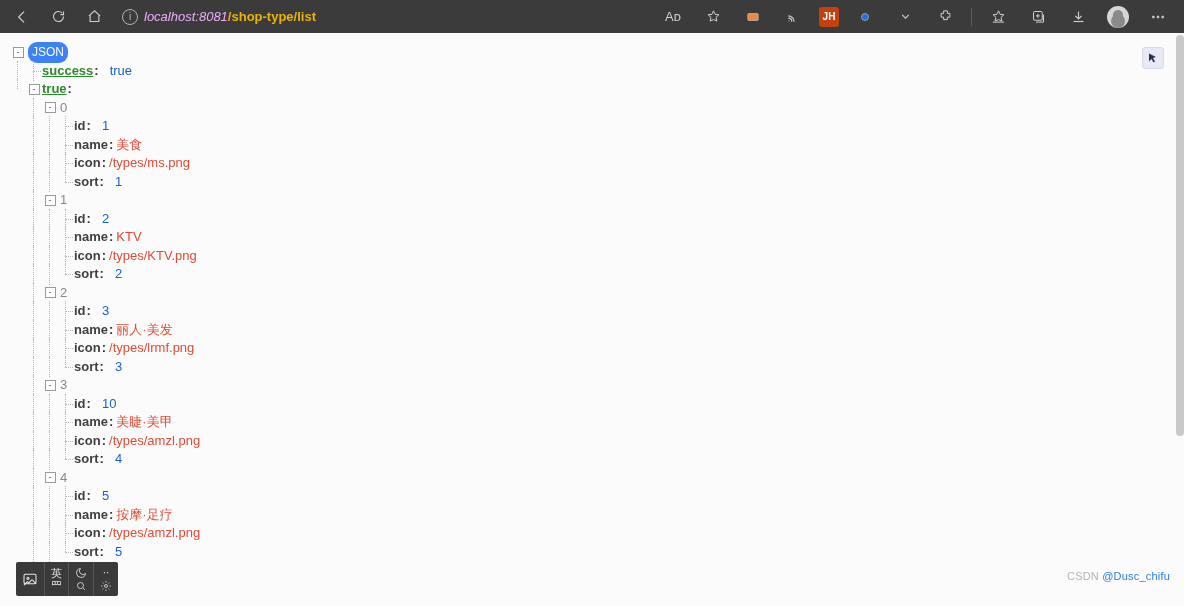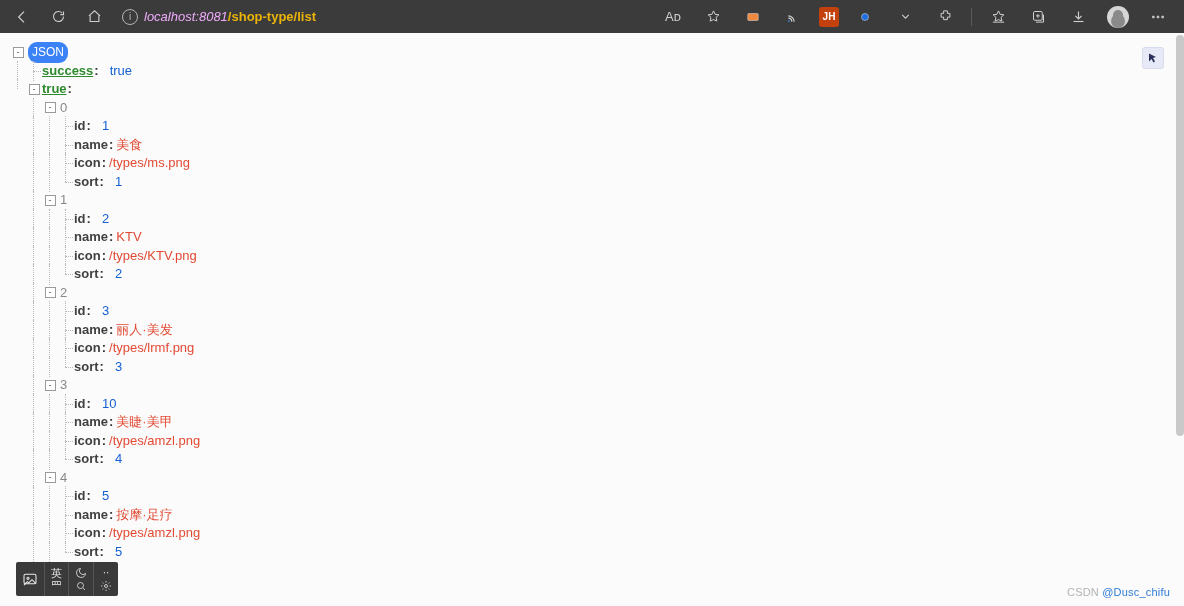--- a/index.html
+++ b/index.html
@@ -53,21 +53,21 @@
     .vscroll .thumb { position: absolute; left: 0; width: 8px; background: #c9c9c9; border-radius: 4px; top: 2px; height: 70%; }
 
     
     .ime { position: absolute; left: 16px; bottom: 10px; display: flex; align-items: center; gap: 0; background: #3a3a3a; color: #e7e7e7; height: 34px; border-radius: 2px; font-size: 11px; }
     .ime .cell { height: 34px; display: flex; align-items: center; justify-content: center; padding: 0 6px; }
     .ime .split { border-left: 1px solid #565656; }
     .ime .col { display:flex; flex-direction:column; align-items:center; justify-content:center; gap:1px; line-height:12px; }
     .ime svg { stroke: #e7e7e7; }
 
     
-    .watermark { position: absolute; right: 14px; bottom: 8px; font-size: 11px; color: #b3b3b3; letter-spacing: .2px; }
+    .watermark { position: absolute; right: 14px; bottom: 24px; font-size: 11px; color: #b3b3b3; letter-spacing: .2px; }
     .watermark .hl { color: #2f7bd6; }
   </style>
 </head>
 <body>
 
 <div class="browser-bar">
   <div class="nav-btn">
     <svg width="16" height="16" viewBox="0 0 24 24" fill="none" stroke-width="1.8">
         <path d="M15 4 L7 12 L15 20"></path>
       </svg>

